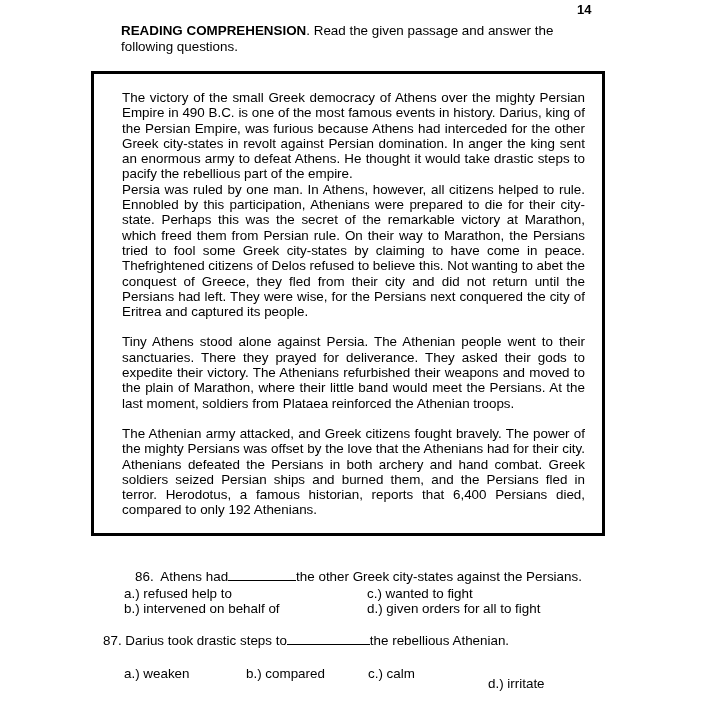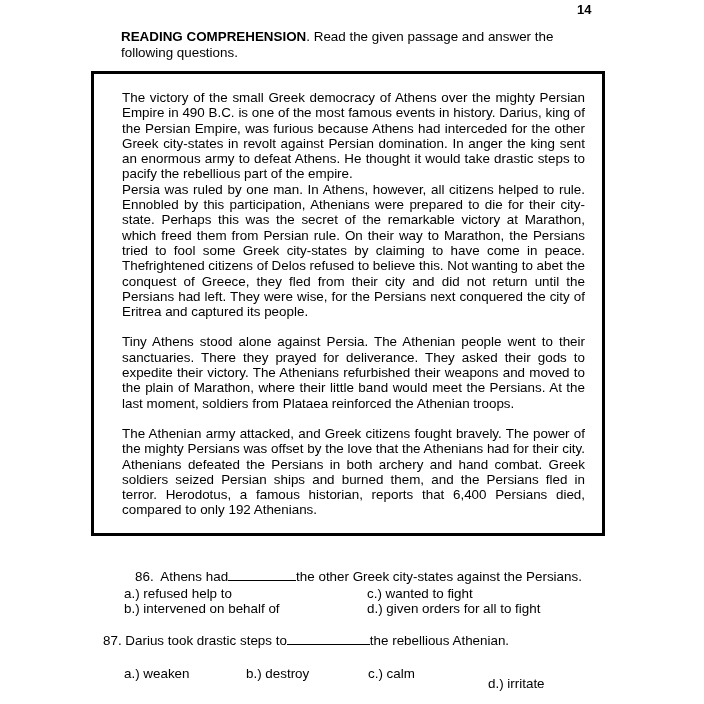--- a/index.html
+++ b/index.html
@@ -22,21 +22,20 @@
       font-size: 13px;
       font-weight: bold;
     }
     .instructions {
       position: absolute;
       left: 121px;
       top: 23px;
       width: 440px;
       font-size: 13.4px;
       line-height: 16px;
-      margin-top: 6px;
     }
     .instructions b { font-weight: bold; }
     .passage-box {
       position: absolute;
       left: 91px;
       top: 71px;
       width: 508px;
       height: 459px;
       border: 3px solid #000000;
       box-sizing: content-box;
@@ -103,15 +102,15 @@
 <div class="choice" style="left:124px; top:601px;">b.) intervened on behalf of</div>
 <div class="choice" style="left:367px; top:586px;text-align:center;">c.) wanted to fight</div>
 <div class="choice" style="left:367px; top:601px;">d.) given orders for all to fight</div>
 
 <div class="question q87">
   <span>87.</span>
   <span>Darius took drastic steps to</span><span class="blank" style="width:83px"></span><span>the rebellious Athenian.</span>
 </div>
 
 <div class="choice" style="left:124px; top:666px;">a.) weaken</div>
-<div class="choice" style="left:246px; top:666px;">b.) destroy</div>
+<div class="choice" style="left:246px; top:666px;">b.) compared</div>
 <div class="choice" style="left:368px; top:666px;">c.) calm</div>
 <div class="choice" style="left:488px; top:666px;margin-top:10px;">d.) irritate</div>
 
 </body></html>

